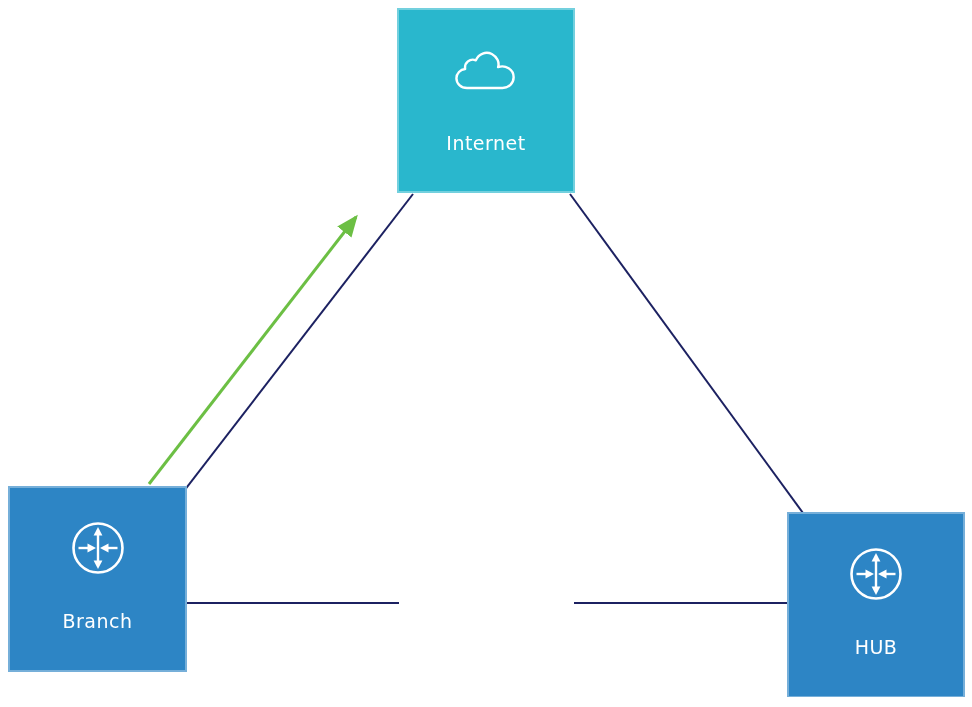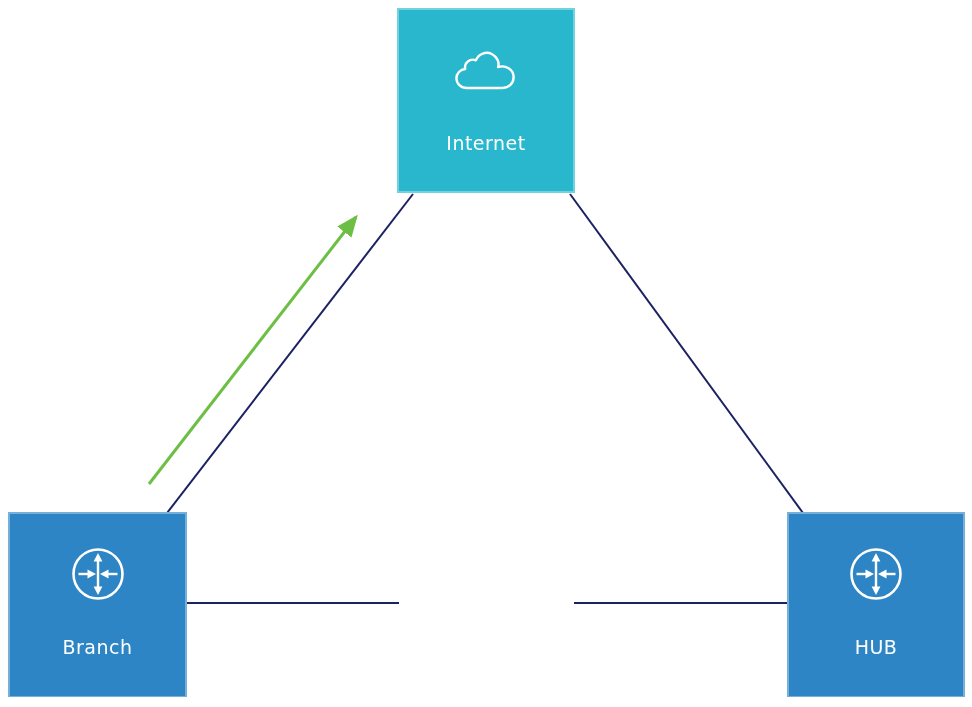--- a/index.html
+++ b/index.html
@@ -48,21 +48,21 @@
       <svg width="64" height="43" viewBox="0 0 66 44" fill="none" stroke="#ffffff" stroke-width="2.5" stroke-linejoin="round" stroke-linecap="round">
         <path d="M 13.5 40.5 C 7 40.5 2.5 36 2.5 30.5 C 2.5 25.5 6.5 21.5 11.5 21
                  C 10.5 14.5 16.5 9.5 22.5 12 C 25.5 5 33 2.5 39 5.5
                  C 44.5 8.5 47 14 45.5 19 C 53 16.5 61.5 21 61.5 29.5
                  C 61.5 35.5 56.5 40.5 50 40.5 Z"></path>
       </svg>
     </span>
     <span class="node__label">Internet</span>
   </div>
 
-  <div class="node node--blue" style="left:8px;top:512px;width:179px;height:186px;text-align:center;">
+  <div class="node node--blue" style="left:8px;top:486px;width:179px;height:186px;text-align:center;">
     <span class="node__icon">
       <svg width="56" height="56" viewBox="0 0 56 56">
         <circle cx="28" cy="28" r="24.5" fill="none" stroke="#ffffff" stroke-width="2.6"></circle>
         <g stroke="#ffffff" stroke-width="2.4">
           <line x1="28" y1="14" x2="28" y2="42"></line>
           <line x1="8.5" y1="28" x2="18.5" y2="28"></line>
           <line x1="47.5" y1="28" x2="37.5" y2="28"></line>
         </g>
         <g fill="#ffffff">
           <polygon points="28,7 23.6,15.5 32.4,15.5"></polygon>

